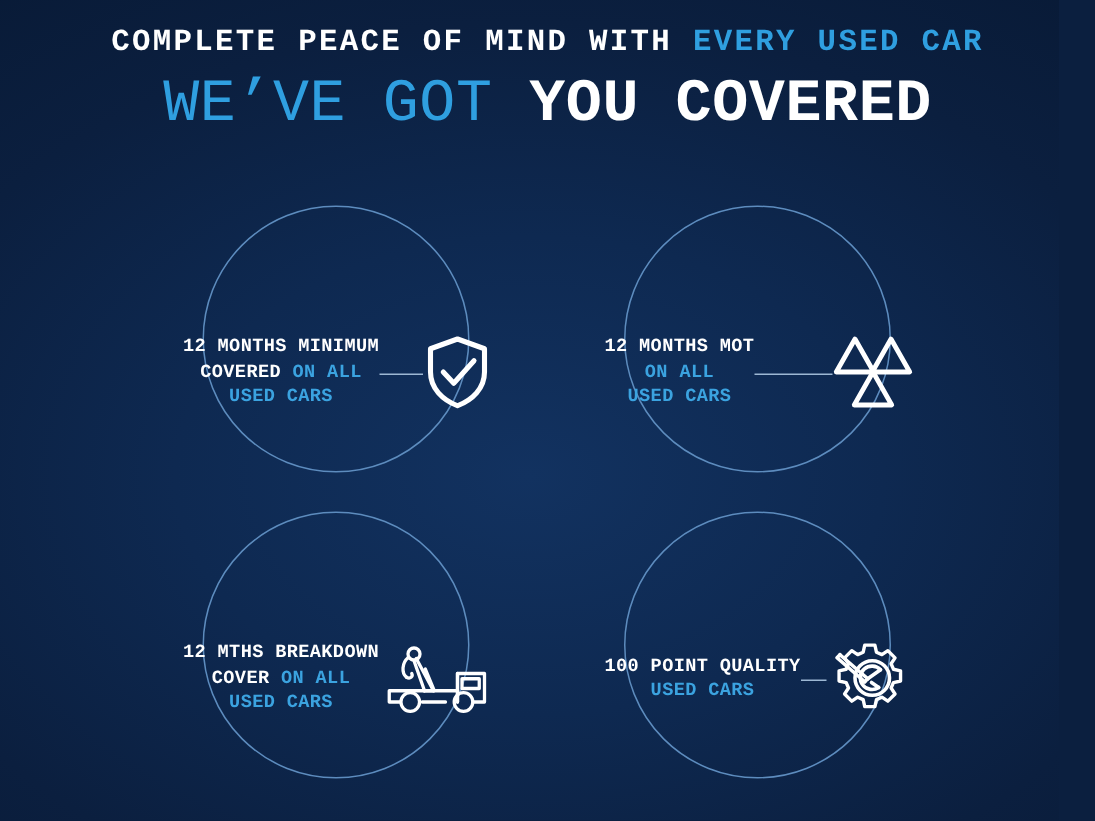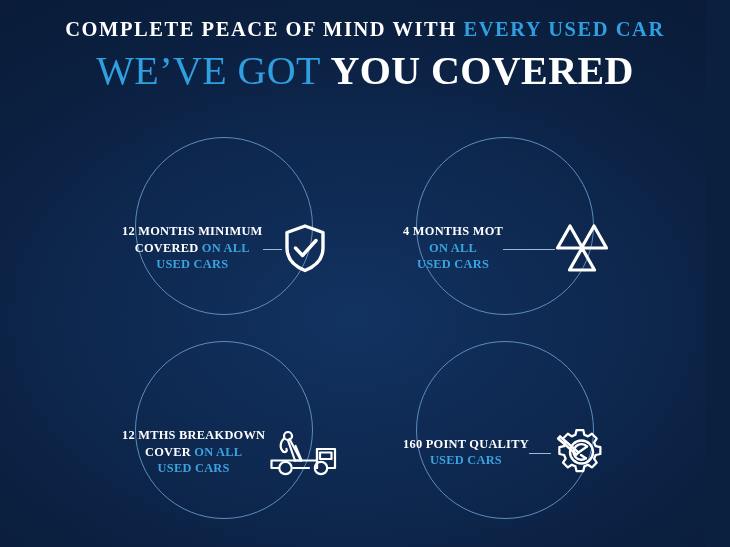--- a/index.html
+++ b/index.html
@@ -7,21 +7,21 @@
     padding: 0;
     background: #0b1f3f;
   }
   #stage {
     position: relative;
     width: 706px;
     height: 547px;
     overflow: hidden;
     background:
       radial-gradient(ellipse 620px 420px at 50% 58%, #123260 0%, #0e2951 38%, #0b1f3f 72%, #081a36 100%);
-    font-family: Liberation Serif, serif;
+    font-family: Liberation Mono, monospace;
     -webkit-font-smoothing: antialiased;
   }
 
   
   .headline {
     position: absolute;
     left: 0;
     top: 16px;
     width: 730px;
     text-align: center;
@@ -133,21 +133,21 @@
             <path d="M23 3 L41 9.5 V25 C41 36 33 43.5 23 47.5 C13 43.5 5 36 5 25 V9.5 Z" stroke="#ffffff" stroke-width="3.4" stroke-linejoin="round" stroke-linecap="round" fill="none"></path>
             <path d="M13.5 25 L20.5 32.5 L34 17.5" stroke="#ffffff" stroke-width="3.4" stroke-linecap="round" stroke-linejoin="round" fill="none"></path>
           </svg>
         </div>
       </div>
     </div>
 
     <div class="badge b2">
       <div class="badge-inner">
         <div class="badge-text">
-          <div>4 MONTHS  MOT</div>
+          <div>12 MONTHS  MOT</div>
           <div class="accent">ON ALL</div>
           <div class="accent">USED CARS</div>
         </div>
         <div class="badge-divider"></div>
         <div class="badge-icon">
           <svg width="54" height="50" viewBox="0 0 54 50" fill="none">
             <path d="M15 3 L27.5 25 L2.5 25 Z" stroke="#ffffff" stroke-width="3.2" stroke-linejoin="round" fill="none"></path>
             <path d="M39 3 L51.5 25 L26.5 25 Z" stroke="#ffffff" stroke-width="3.2" stroke-linejoin="round" fill="none"></path>
             <path d="M27 25 L39.5 47 L14.5 47 Z" stroke="#ffffff" stroke-width="3.2" stroke-linejoin="round" fill="none"></path>
           </svg>
@@ -180,21 +180,21 @@
             <path d="M19 11.5 C15 15 14.5 21.5 18 24.5"></path>
             <path d="M18 24.5 C20.5 26 22.5 24 21.5 22"></path>
           </svg>
         </div>
       </div>
     </div>
 
     <div class="badge b4">
       <div class="badge-inner">
         <div class="badge-text">
-          <div>160 POINT QUALITY</div>
+          <div>100 POINT QUALITY</div>
           <div class="accent">USED CARS</div>
         </div>
         <div class="badge-divider"></div>
         <div class="badge-icon">
           <svg width="58" height="54" viewBox="0 0 58 54" fill="none" stroke="#ffffff" stroke-width="2.4" stroke-linecap="round" stroke-linejoin="round">
             <path d="M33.5 6.5 h7.2 l1.1 5.0 3.9 1.7 4.2-2.8 5.1 5.1 -2.8 4.2 1.7 3.9 5.0 1.1 v7.2 l-5.0 1.1 -1.7 3.9 2.8 4.2 -5.1 5.1 -4.2-2.8 -3.9 1.7 -1.1 5.0 h-7.2 l-1.1-5.0 -3.9-1.7 -4.2 2.8 -5.1-5.1 2.8-4.2 -1.7-3.9 -5.0-1.1 v-7.2 l5.0-1.1 1.7-3.9 -2.8-4.2 5.1-5.1 4.2 2.8 3.9-1.7 z" transform="translate(-6,-1) scale(0.94)"></path>
             <circle cx="30.5" cy="27" r="11.5"></circle>
             <path d="M36 21.5 a7.8 7.8 0 1 0 -1.2 11.8"></path>
             <path d="M36 21.5 L27.5 27.5"></path>
             <path d="M27.5 27.5 L9 11.5"></path>

